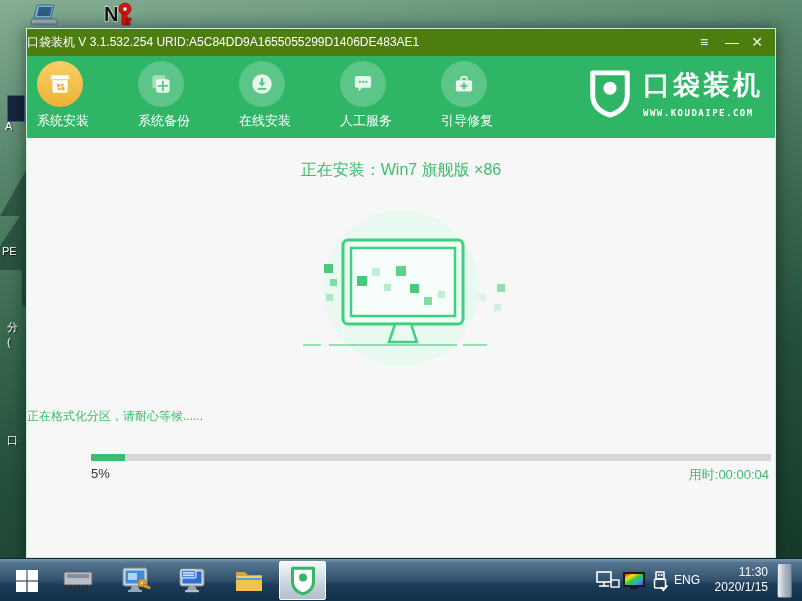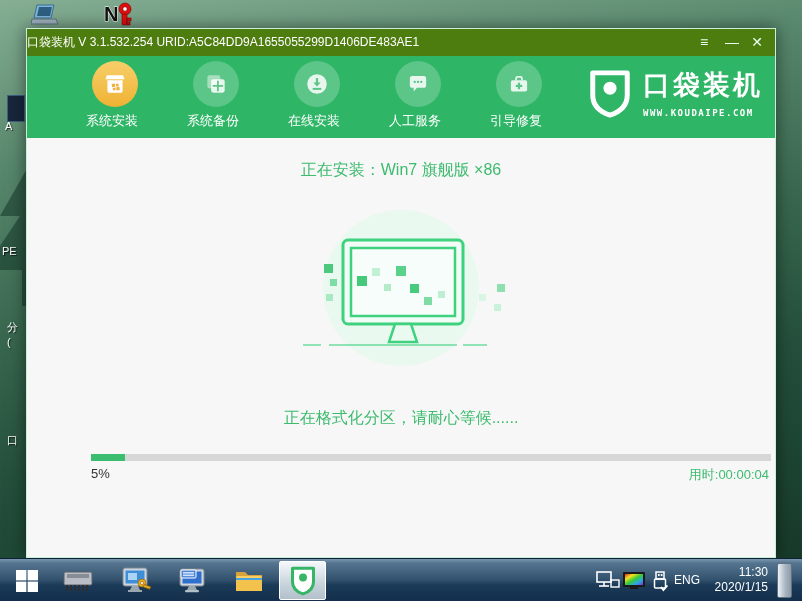--- a/index.html
+++ b/index.html
@@ -22,37 +22,37 @@
     background:#f7f7f7; box-shadow:0 0 16px rgba(0,0,0,.5);
     border:1px solid rgba(140,230,175,.45); }
   #titlebar { height:27px; background:#4d7c0f; color:#fff; font-size:12px;
     line-height:27px; position:relative; }
   .ctrl { position:absolute; top:0; width:24px; height:27px; text-align:center;
     color:#eafff2; font-size:14px; line-height:27px; cursor:default; }
   #ctrl-menu{ right:59px; } #ctrl-min{ right:31px; } #ctrl-close{ right:6px; }
 
   #header { height:82px; background:#2eb566; position:relative;
     display:flex; padding-left:10px; }
-  .nav-item { width:101px; display:flex; flex-direction:column; align-items:flex-end; }
+  .nav-item { width:101px; display:flex; flex-direction:column; align-items:flex-start; }
   .nav-circle { width:46px; height:46px; border-radius:50%; margin-top:5px;
     background:#5cc588; display:flex; align-items:center; justify-content:center; }
   .nav-circle.active { background:linear-gradient(#f8cf6a,#eeb233); }
   .nav-label { color:#fff; font-size:13px; margin-top:5px; }
 
   #logo { position:absolute; right:12px; top:12px; display:flex; align-items:flex-end; }
   #logo-text { margin-left:10px; color:#fff; }
   #logo-title { font-size:27px; font-weight:bold; letter-spacing:3px; line-height:28px; }
   #logo-site { font-size:9px; font-weight:bold; letter-spacing:1.5px;
     font-family:"DejaVu Sans Mono",monospace; margin-top:9px; }
 
   #content { position:relative; height:421px; }
   #heading { text-align:center; padding-top:22px; font-size:16px; color:#3dbb6e; }
   #illustration { position:absolute; left:50%; top:66px; transform:translateX(-50%); }
-  #status { position:absolute; top:270px; width:100%; text-align:center;
-    font-size:16px; color:#3dbb6e; }
+  #status { position:absolute; top:270px; width:100%; 
+    font-size:12px; color:#3dbb6e; }
   #progress-track { position:absolute; left:64px; top:316px; width:680px; height:7px;
     background:#d7d7d7; }
   #progress-fill { height:100%; width:0; background:#3bbd70; }
   #progress-percent { position:absolute; left:64px; top:328px; font-size:13px; color:#333; }
   #elapsed { position:absolute; right:6px; top:328px; font-size:13px; color:#3dbb6e; }
 
   
   #taskbar { position:absolute; left:0; bottom:0; width:802px; height:43px;
     background:linear-gradient(#7b97ae 0%,#54748f 10%,#33536f 48%,#1c3b58 62%,#122f4b 100%);
     border-top:1px solid #0d2238; }

